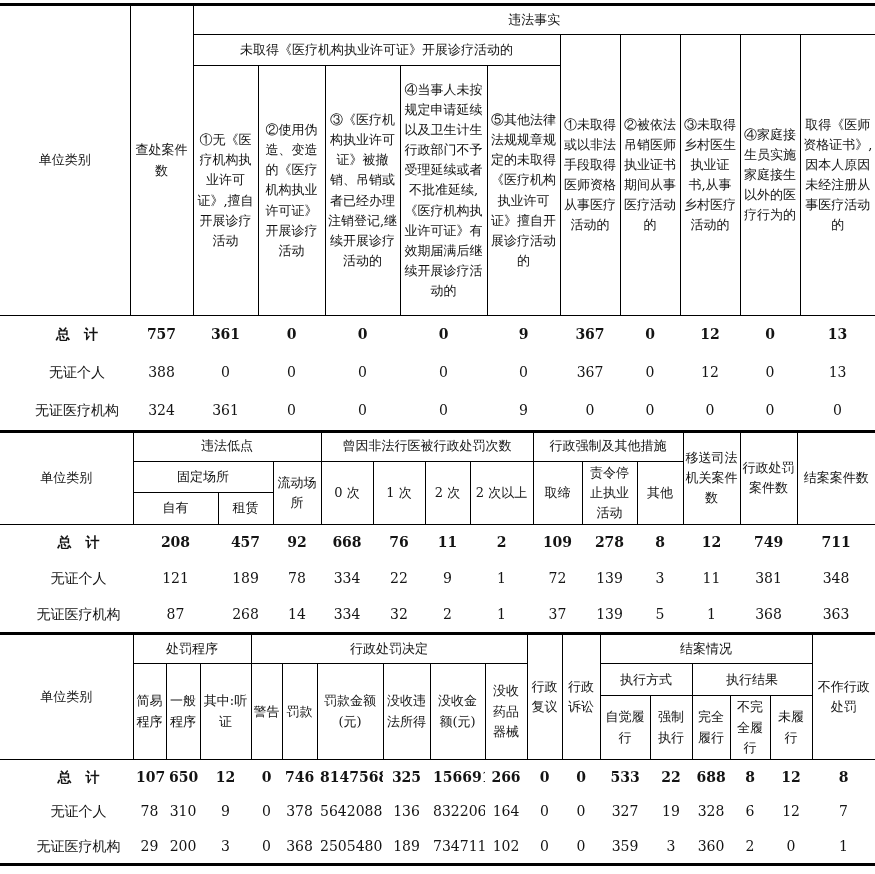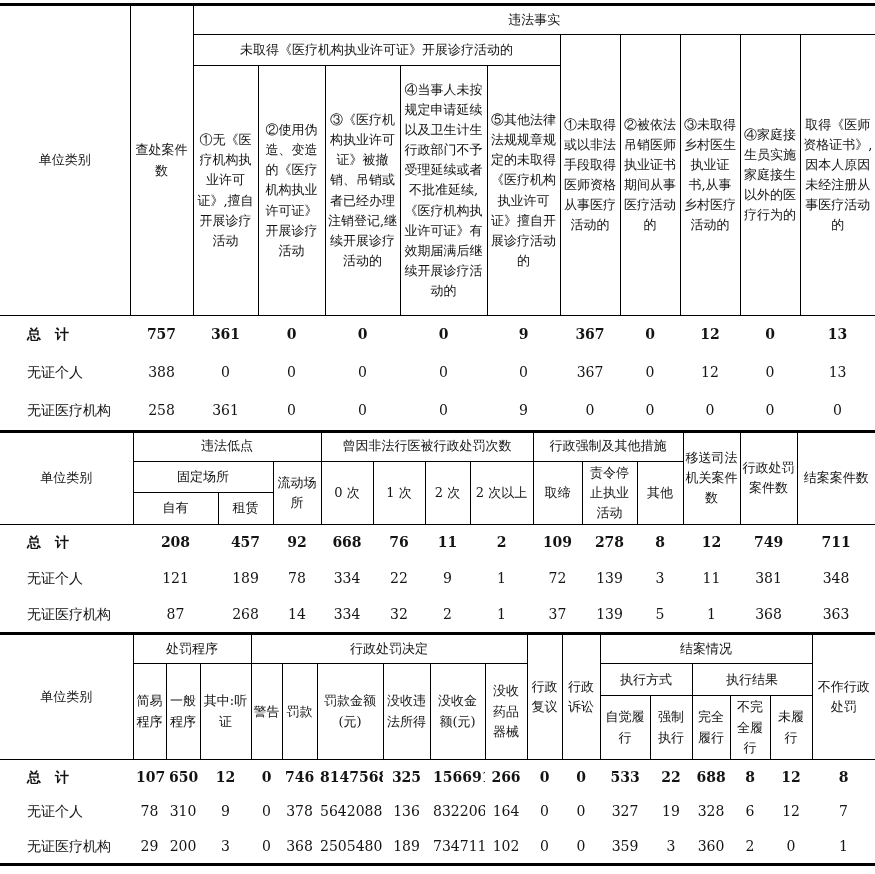--- a/index.html
+++ b/index.html
@@ -19,21 +19,21 @@
     text-align:center;vertical-align:middle;
     overflow:hidden;
   }
   tr>th:first-child{border-left:none;}
   tr>th:last-child{border-right:none;}
   td{
     border:none;font-size:14px;line-height:1.2;
     text-align:center;vertical-align:middle;padding:1px 3px;
     overflow:hidden;
   }
-  td.lbl{text-align:left;padding-left:27px;}
+  td.lbl{text-align:center;padding-left:27px;}
   tr.total td{font-weight:bold;}
   .r30{height:30px;}
   .r31{height:31px;padding-left:29px;}
   .r32{height:32px;}
   .r62{height:62px;}
   .rtall{height:250px;}
   #t1 tbody tr{height:38px;}
   #t2 tbody tr{height:36px;}
   #t3 tbody tr{height:35px;}
   .nw{white-space:nowrap;}
@@ -104,21 +104,21 @@
         <td>0</td>
         <td>0</td>
         <td>367</td>
         <td>0</td>
         <td>12</td>
         <td>0</td>
         <td>13</td>
       </tr>
       <tr>
         <td class="lbl">无证医疗机构</td>
-        <td>258</td>
+        <td>324</td>
         <td>361</td>
         <td>0</td>
         <td>0</td>
         <td>0</td>
         <td>9</td>
         <td>0</td>
         <td>0</td>
         <td>0</td>
         <td>0</td>
         <td>0</td>

